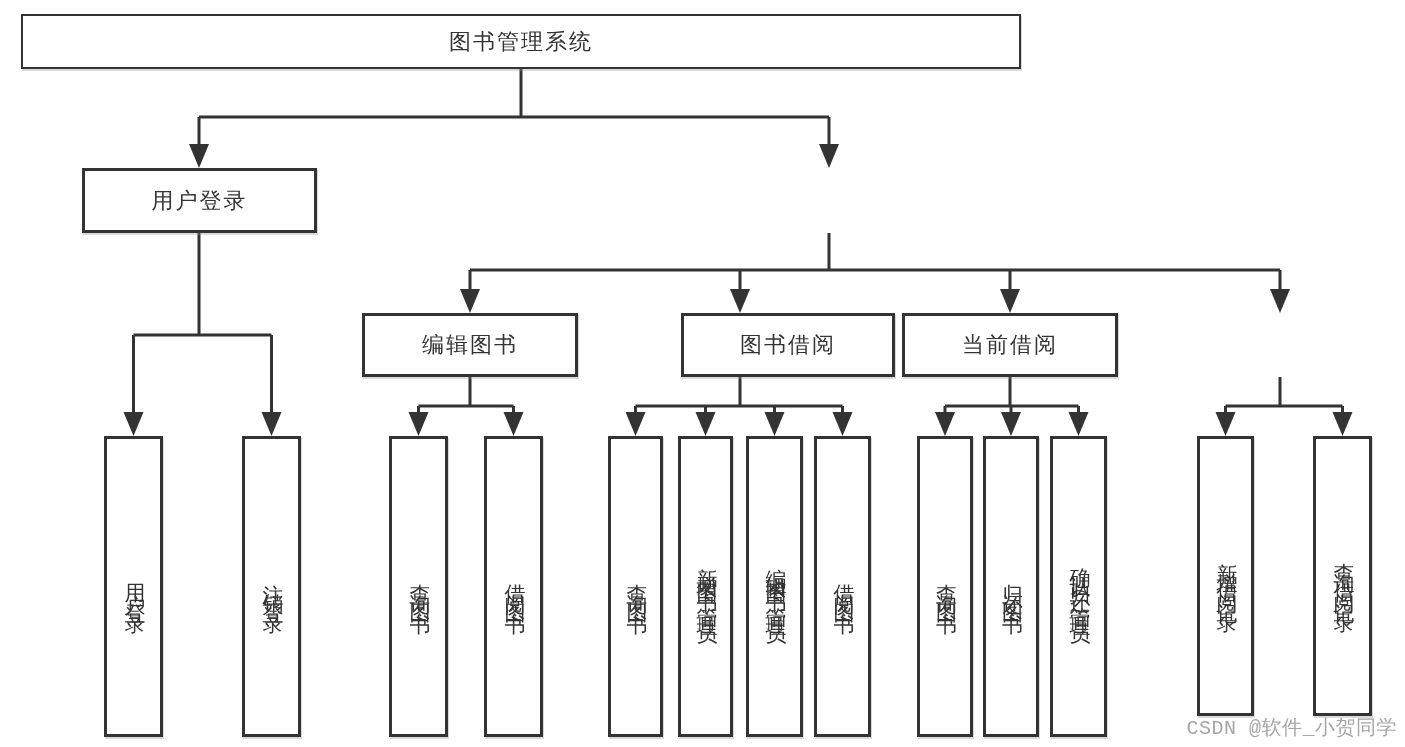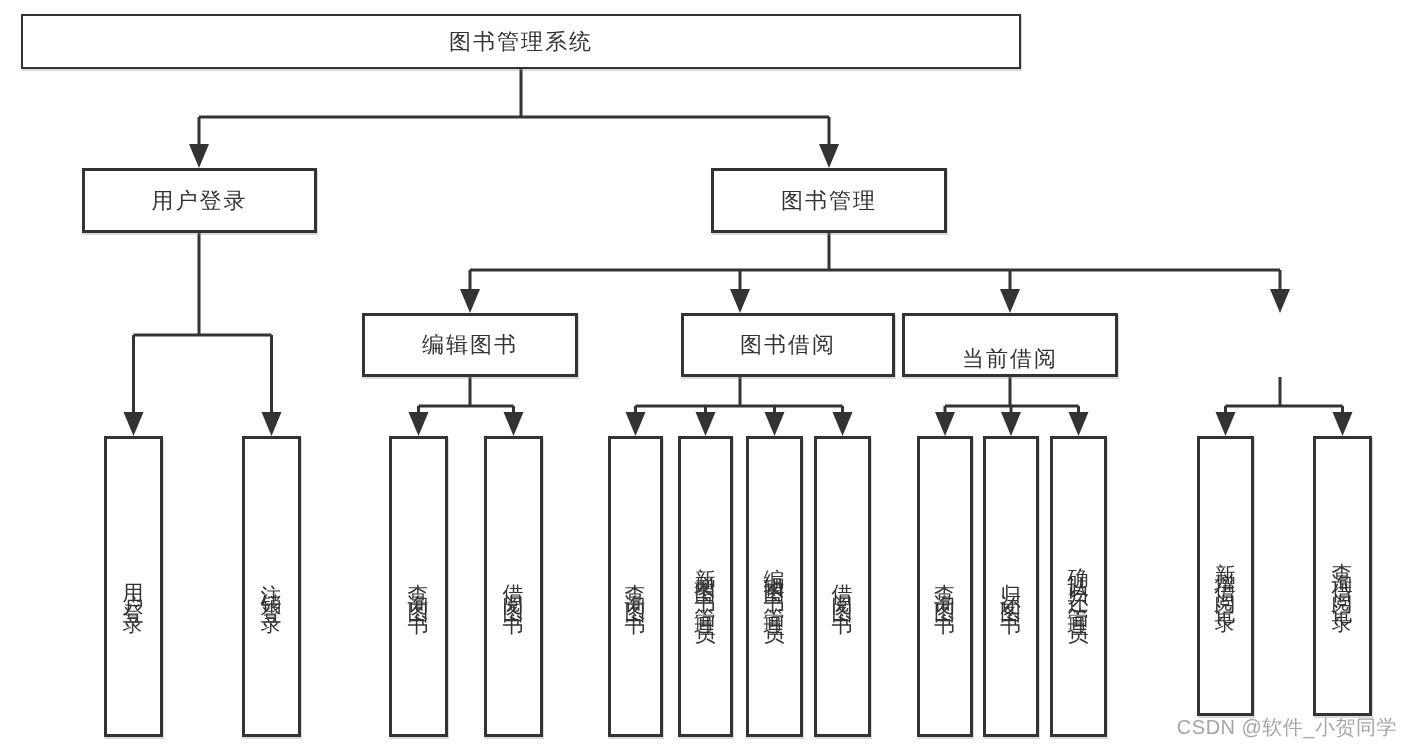--- a/index.html
+++ b/index.html
@@ -1,18 +1,18 @@
 <!DOCTYPE html>
 <html><head>
 <meta charset="utf-8">
 <style>
   html,body{margin:0;padding:0;background:#ffffff;}
   #canvas{
     position:relative;width:1405px;height:747px;background:#ffffff;overflow:hidden;
-    font-family:Liberation Sans, sans-serif;color:#333333;
+    font-family:Liberation Mono, monospace;color:#333333;
   }
   #wires{position:absolute;left:0;top:0;width:1405px;height:747px;}
   .node{
     position:absolute;box-sizing:border-box;background:#ffffff;
     border:3px solid #333333;box-shadow:1px 2px 0 rgba(150,150,150,0.35);
     display:flex;align-items:center;justify-content:center;
   }
   .node.root{border-width:2px;}
   .hlabel{font-size:22px;letter-spacing:2px;white-space:nowrap;}
   .leaf{align-items:center;justify-content:center;}
@@ -71,31 +71,28 @@
     </g>
   </svg>
 
   <div class="node root" style="left:21px;top:14px;width:1000px;height:55px;">
     <span class="hlabel">图书管理系统</span>
   </div>
 
   <div class="node" style="left:82px;top:168px;width:235px;height:65px;">
     <span class="hlabel">用户登录</span>
   </div>
-  <div class="node" style="left:711px;top:168px;width:236px;height:65px;">
-    <span class="hlabel">图书管理</span>
-  </div>
 
   <div class="node" style="left:362px;top:313px;width:216px;height:64px;">
     <span class="hlabel">编辑图书</span>
   </div>
   <div class="node" style="left:633px;top:313px;width:214px;height:64px;margin-left:48px;">
     <span class="hlabel">图书借阅</span>
   </div>
-  <div class="node" style="left:902px;top:313px;width:216px;height:64px;align-items:flex-end;">
+  <div class="node" style="left:902px;top:313px;width:216px;height:64px;">
     <span class="hlabel">当前借阅</span>
   </div>
 
   <div class="node leaf" style="left:104px;top:436px;width:59px;height:301px;">
     <span class="vlabel">用户登录</span>
   </div>
   <div class="node leaf" style="left:242px;top:436px;width:59px;height:301px;">
     <span class="vlabel">注销登录</span>
   </div>
 

